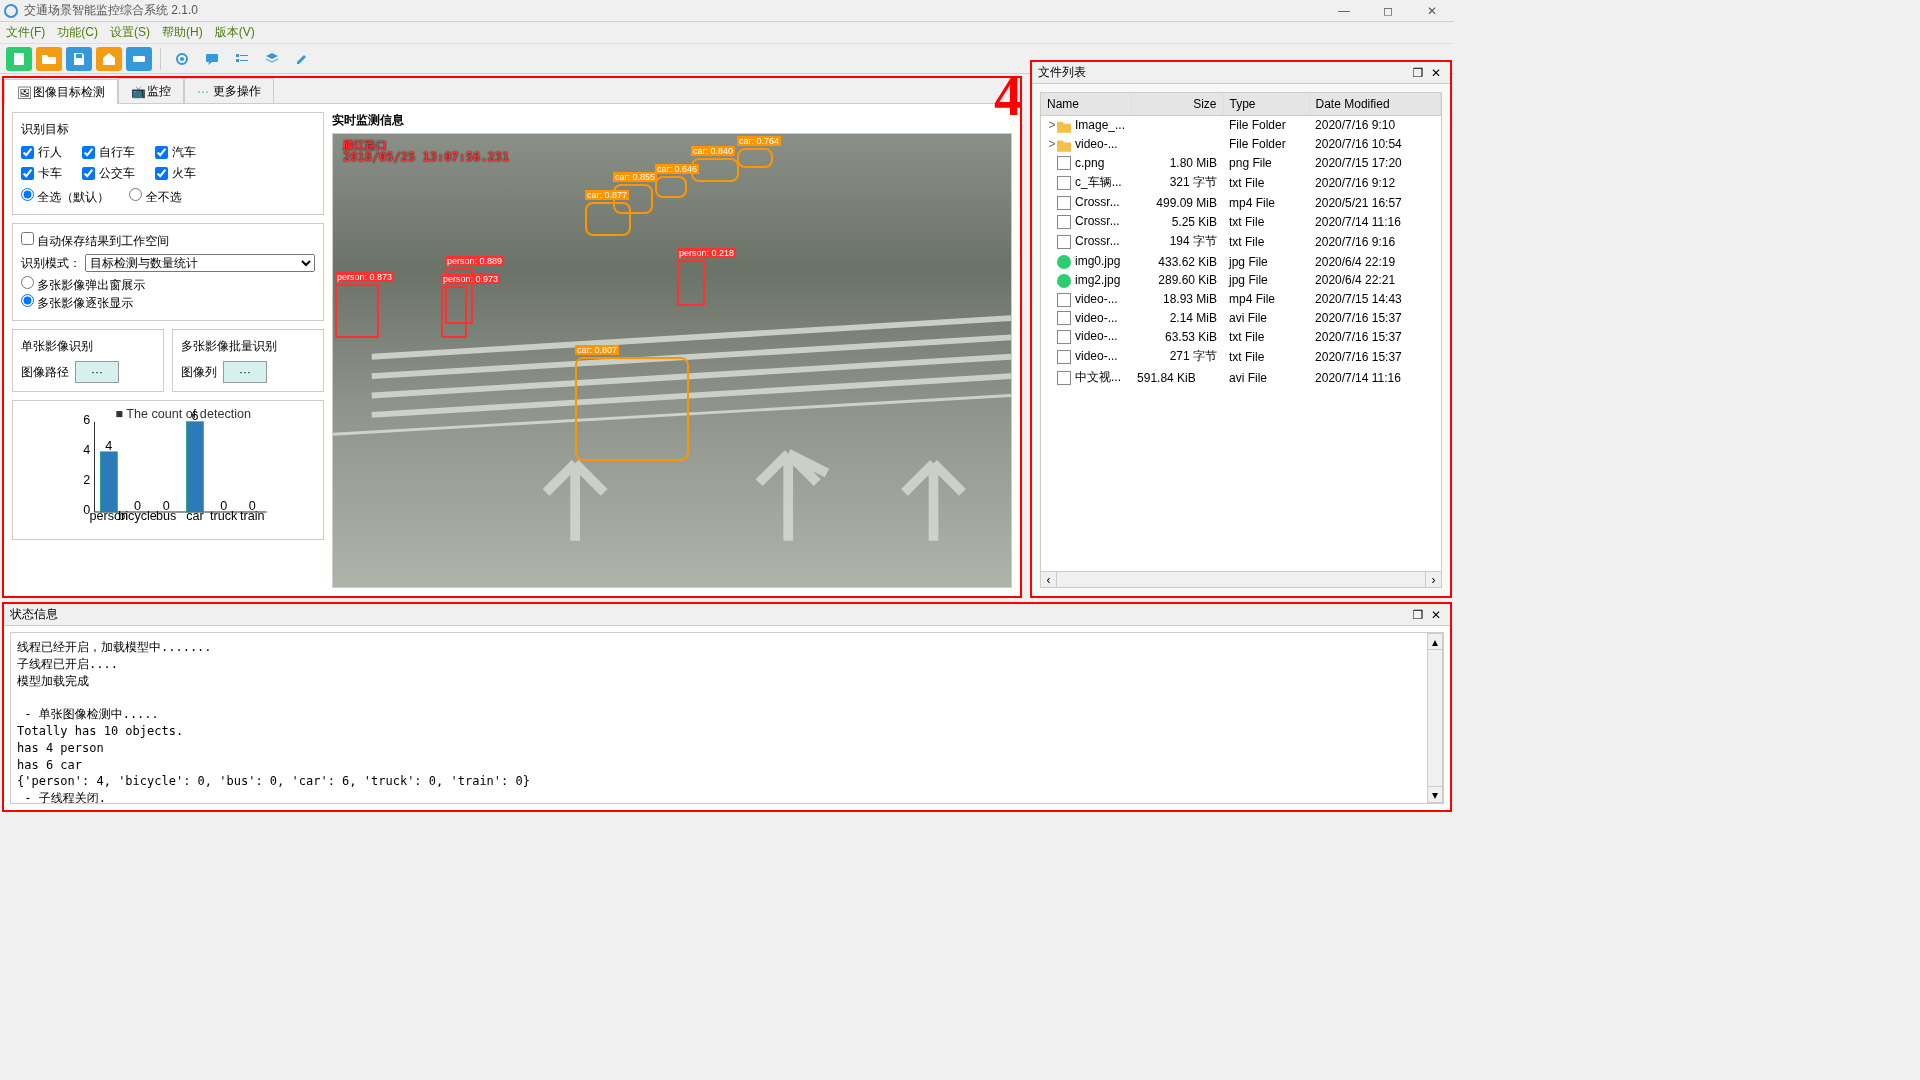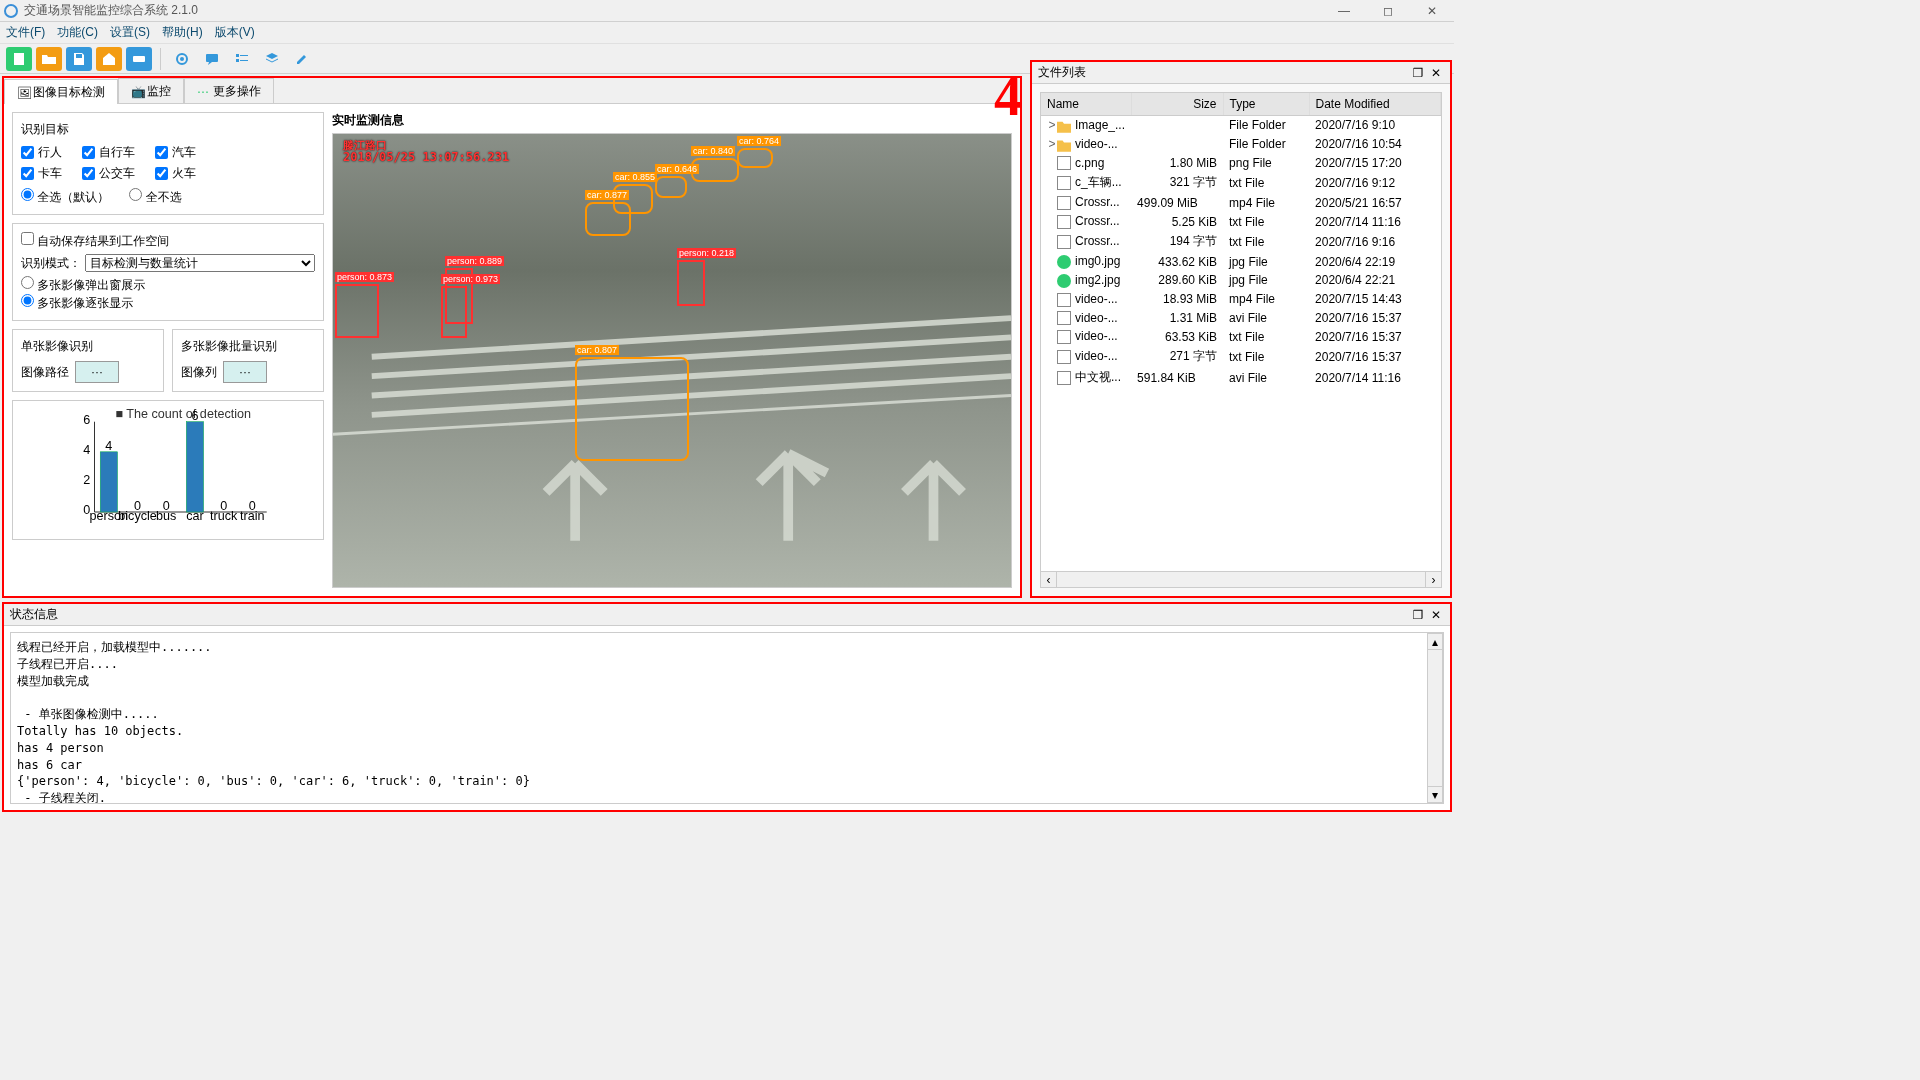--- a/index.html
+++ b/index.html
@@ -5,21 +5,21 @@
 * { box-sizing: border-box; margin: 0; padding: 0; font-family: "Microsoft YaHei", sans-serif; font-size: 12px; }
 body { background: #f0f0f0; width: 1454px; height: 816px; overflow: hidden; position: relative; }
 
 
 .titlebar { height: 22px; background: #f0f0f0; display: flex; align-items: center; padding-left: 4px; border-bottom: 1px solid #d0d0d0; }
 .titlebar .app-icon { width: 14px; height: 14px; border-radius: 50%; border: 2px solid #3a8fd8; margin-right: 6px; }
 .titlebar .title { flex: 1; color: #555; }
 .titlebar .winbtn { width: 44px; height: 22px; display: flex; align-items: center; justify-content: center; color: #555; }
 
 
-.menubar { height: 22px; background: #f0f0f0; display: flex; align-items: center; padding-left: 6px; gap: 12px; color: #0c4a6e; border-bottom: 1px solid #e0e0e0; }
+.menubar { height: 22px; background: #f0f0f0; display: flex; align-items: center; padding-left: 6px; gap: 12px; color: #4d7c0f; border-bottom: 1px solid #e0e0e0; }
 
 
 .toolbar { height: 30px; background: #f0f0f0; display: flex; align-items: center; padding-left: 6px; gap: 4px; border-bottom: 1px solid #d0d0d0; }
 .tb-btn { width: 26px; height: 24px; display: flex; align-items: center; justify-content: center; border-radius: 3px; }
 .tb-btn.green { background: #2ecc71; color:#fff; }
 .tb-btn.orange { background: #f39c12; color:#fff; }
 .tb-btn.blue { background: #3498db; color:#fff; }
 .tb-btn svg { width: 16px; height: 16px; }
 .tb-sep { width: 1px; height: 22px; background: #ccc; margin: 0 4px; }
 
@@ -383,21 +383,21 @@
                 <td>2020/7/15 17:20</td>
               </tr>
               <tr>
                 <td><span class="expand-arrow"></span><span class="file-icon txt-icon"></span>c_车辆...</td>
                 <td style="text-align:right">321 字节</td>
                 <td>txt File</td>
                 <td>2020/7/16 9:12</td>
               </tr>
               <tr>
                 <td><span class="expand-arrow"></span><span class="file-icon mp4-icon"></span>Crossr...</td>
-                <td style="">499.09 MiB</td>
+                <td style="text-align:right">499.09 MiB</td>
                 <td>mp4 File</td>
                 <td>2020/5/21 16:57</td>
               </tr>
               <tr>
                 <td><span class="expand-arrow"></span><span class="file-icon txt-icon"></span>Crossr...</td>
                 <td style="text-align:right">5.25 KiB</td>
                 <td>txt File</td>
                 <td>2020/7/14 11:16</td>
               </tr>
               <tr>
@@ -419,21 +419,21 @@
                 <td>2020/6/4 22:21</td>
               </tr>
               <tr>
                 <td><span class="expand-arrow"></span><span class="file-icon mp4-icon"></span>video-...</td>
                 <td style="text-align:right">18.93 MiB</td>
                 <td>mp4 File</td>
                 <td>2020/7/15 14:43</td>
               </tr>
               <tr>
                 <td><span class="expand-arrow"></span><span class="file-icon avi-icon"></span>video-...</td>
-                <td style="text-align:right">1.31 MiB</td>
+                <td style="text-align:right">2.14 MiB</td>
                 <td>avi File</td>
                 <td>2020/7/16 15:37</td>
               </tr>
               <tr>
                 <td><span class="expand-arrow"></span><span class="file-icon txt-icon"></span>video-...</td>
                 <td style="text-align:right">63.53 KiB</td>
                 <td>txt File</td>
                 <td>2020/7/16 15:37</td>
               </tr>
               <tr>

